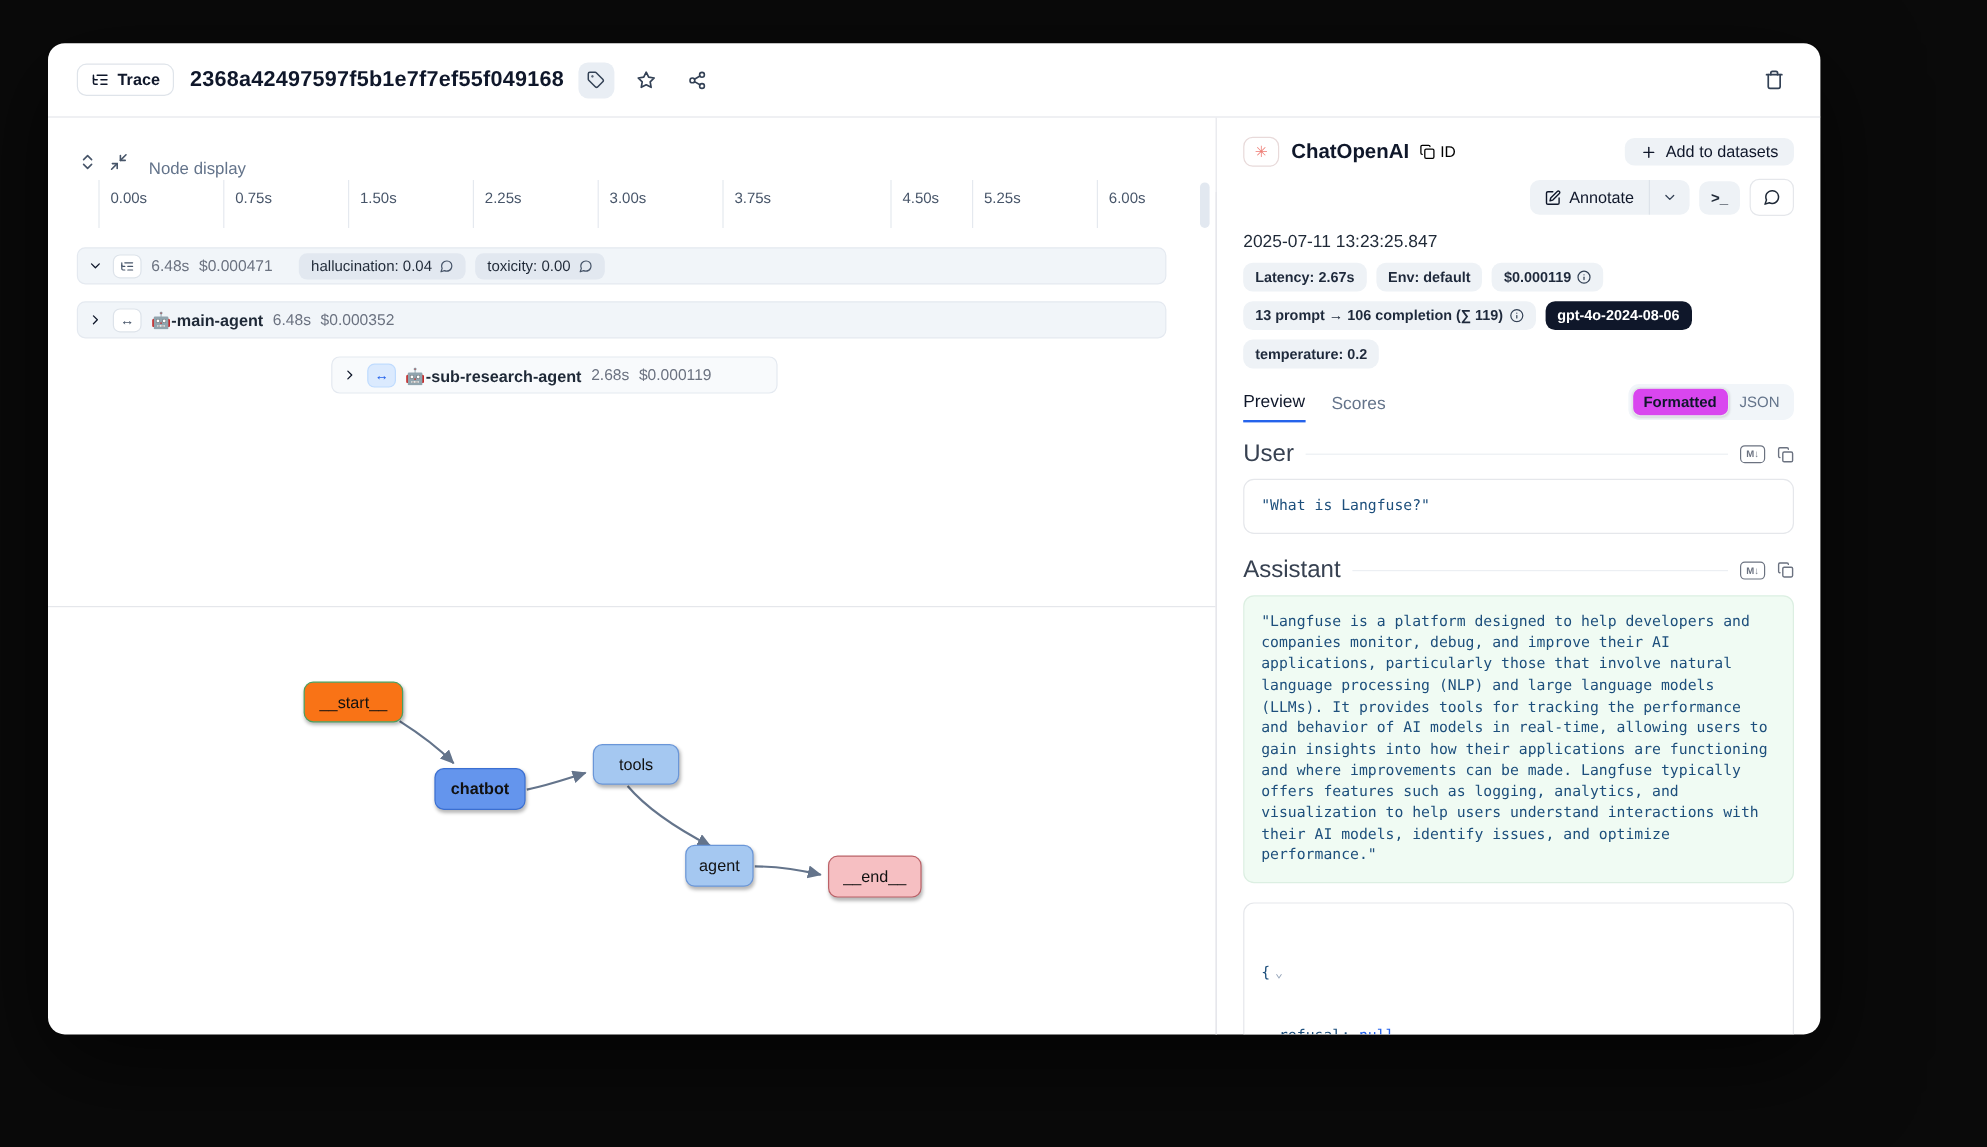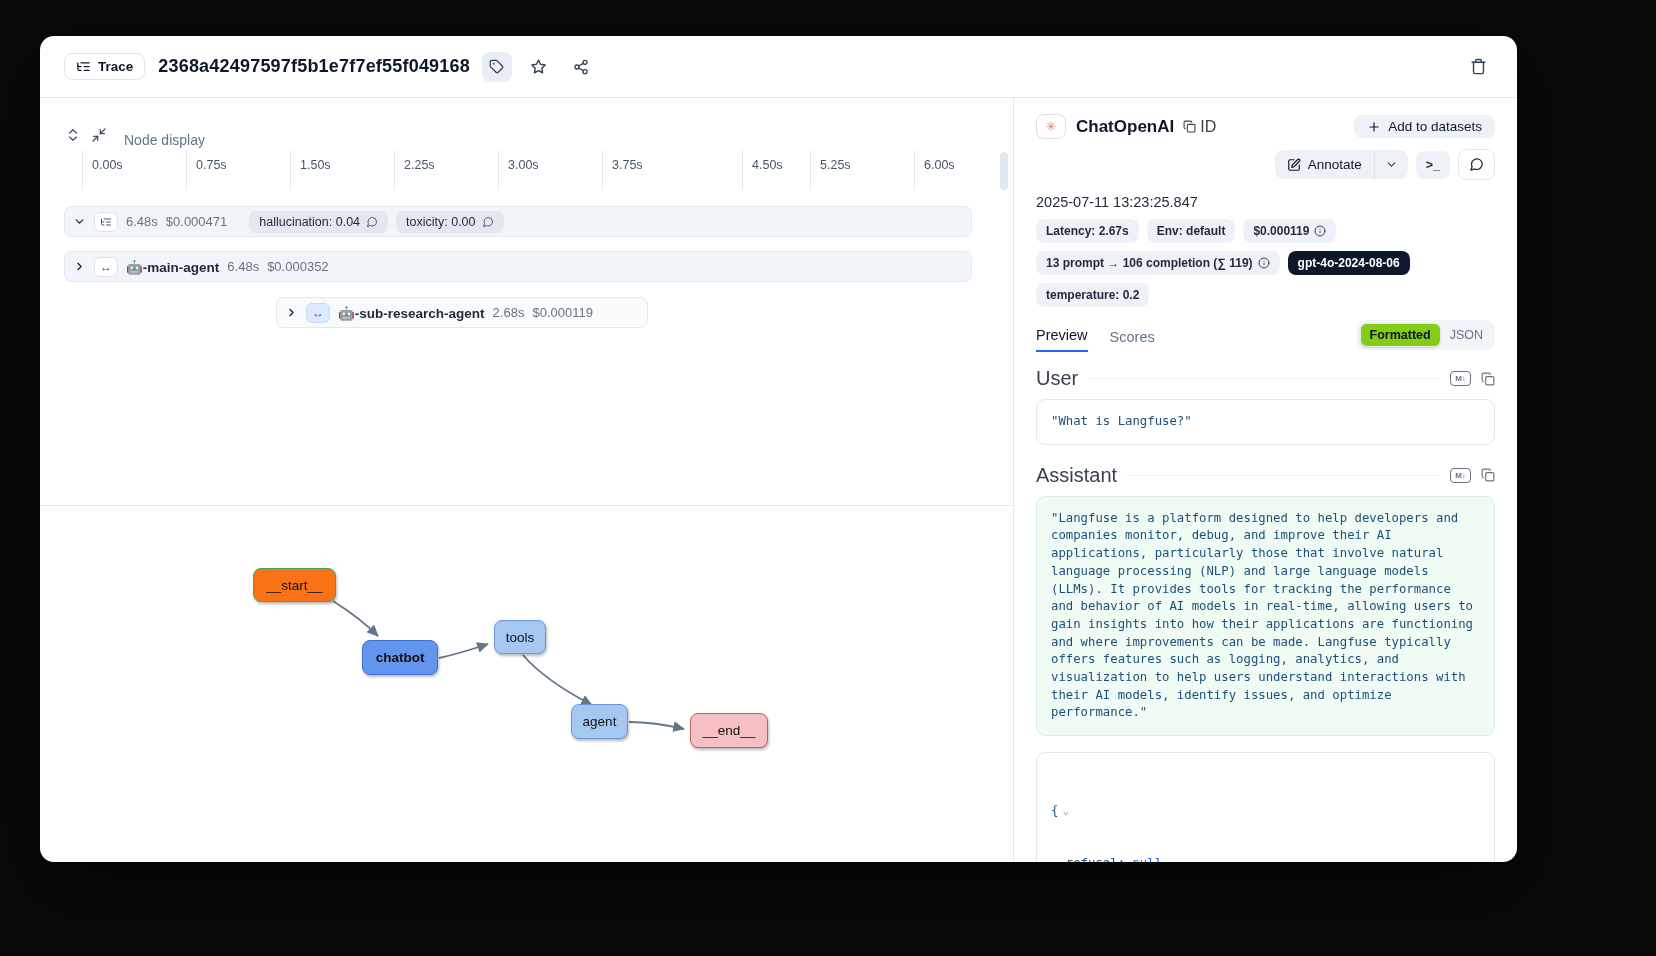--- a/index.html
+++ b/index.html
@@ -49,33 +49,33 @@
   .scorepill svg { color:#475569; }
 
   .ldivider { position:absolute; left:0; top:407px; width:100%; border-top:1px solid #e5e7eb; }
 
   
   .graph { position:absolute; left:0; top:407px; width:973px; height:357px; }
   .gnode { position:absolute; border-radius:8px; border:1.5px solid; display:flex; align-items:center; justify-content:center;
            font-size:13.5px; color:#111; box-shadow:1px 2px 3px rgba(0,0,0,.28); cursor:pointer; }
   .n-start { left:213px; top:63px;  width:83px; height:34px; background:#f97316; border-color:#4a9f5e; }
   .n-chatbot{ left:322px; top:135px; width:76px; height:35px; background:#6495ED; border-color:#3b6fd1; font-weight:700; }
-  .n-tools { left:454px; top:115px; width:52px; height:34px; background:#a5c8f1; border-color:#6a96d8; }
+  .n-tools { left:454px; top:115px; width:72px; height:34px; background:#a5c8f1; border-color:#6a96d8; }
   .n-agent { left:531px; top:199px; width:57px; height:35px; background:#a5c8f1; border-color:#6a96d8; }
   .n-end   { left:650px; top:208px; width:78px; height:35px; background:#f6bfc2; border-color:#bb6167; }
   .edges { position:absolute; left:0; top:0; pointer-events:none; }
 
   
   .right { position:absolute; left:973px; top:62px; width:504px; height:764px; border-left:1px solid #e5e7eb;
            padding:16px 22px 0 22px; overflow:hidden; }
   .rrow1 { display:flex; align-items:center; }
   .genbadge { width:30px; height:25px; border:1px solid #e8dada; border-radius:8px; display:flex; align-items:center;
               justify-content:center; color:#ee7c74; font-size:13px; }
   .rtitle { margin-left:10px; font-size:17px; font-weight:700; color:#0f172a; }
-  .idwrap { margin-left:9px; display:flex; align-items:center; gap:4px; color:#404040; font-size:16px; cursor:pointer; }
+  .idwrap { margin-left:9px; display:flex; align-items:center; gap:4px; color:#000000; font-size:13px; cursor:pointer; }
   .btn { border:none; cursor:pointer; font-family:inherit; display:flex; align-items:center; border-radius:8px;
          background:#eef2f6; color:#0f172a; }
   .add-ds { margin-left:auto; gap:7px; padding:4px 13px; font-size:13.5px; font-weight:500; }
   .rrow2 { display:flex; align-items:center; justify-content:flex-end; gap:8px; margin-top:10px; }
   .annotate-grp { display:flex; align-items:stretch; background:#eef2f6; border-radius:8px; overflow:hidden; }
   .annotate-grp .main { gap:7px; padding:7px 12px; font-size:13.5px; font-weight:500; background:transparent; border-radius:0; }
   .annotate-grp .dd { padding:7px 10px; border-left:1px solid #dde3ea; background:transparent; border-radius:0; color:#334155; }
   .sqbtn { padding:7px 10px; font-size:12.5px; font-weight:700; color:#1f2937; }
   .sqbtn.outline { background:#fff; border:1px solid #e5e7eb; }
 
@@ -85,21 +85,21 @@
            font-size:12px; font-weight:700; color:#1e293b; white-space:nowrap; }
   .badge.dark { background:#0f172a; color:#fff; }
   .badge .info { color:#334155; display:flex; }
 
   .tabsrow { margin-top:13px; display:flex; align-items:flex-end; }
   .tab { font-size:14.5px; color:#64748b; padding-bottom:7px; margin-right:22px; cursor:pointer; }
   .tab.active { color:#0f172a; font-weight:500; border-bottom:2.5px solid #2563eb; }
   .seg { margin-left:auto; background:#f1f5f9; border-radius:9px; padding:3px; display:flex; align-items:center;
          margin-bottom:2px; }
   .seg .opt { font-size:12.5px; color:#64748b; padding:4px 9px; border-radius:7px; cursor:pointer; }
-  .seg .opt.active { background:#84cc16; color:#0f172a; font-weight:600; box-shadow:0 1px 2px rgba(0,0,0,.12); border:1px solid #e5e7eb; }
+  .seg .opt.active { background:#d946ef; color:#0f172a; font-weight:600; box-shadow:0 1px 2px rgba(0,0,0,.12); border:1px solid #e5e7eb; }
 
   .sechead { display:flex; align-items:center; gap:10px; margin-top:15px; }
   .sechead .t { font-size:20px; color:#374151; }
   .sechead .line { flex:1; border-top:1px solid #eceff3; }
   .mdicon { min-width:21px; height:15px; border:1.3px solid #6b7280; border-radius:4px; color:#6b7280; font-size:8px;
             font-weight:700; display:flex; align-items:center; justify-content:center; cursor:pointer; }
   .cpybtn { background:none; border:none; color:#6b7280; cursor:pointer; display:flex; }
 
   .mono { font-family:"DejaVu Sans Mono", monospace; font-size:12.3px; line-height:1.44; color:#1d4f7c; white-space:pre-wrap; }
   .iobox { margin-top:9px; border:1px solid #e5e7eb; border-radius:9px; padding:13px 14px; background:#fff; }

